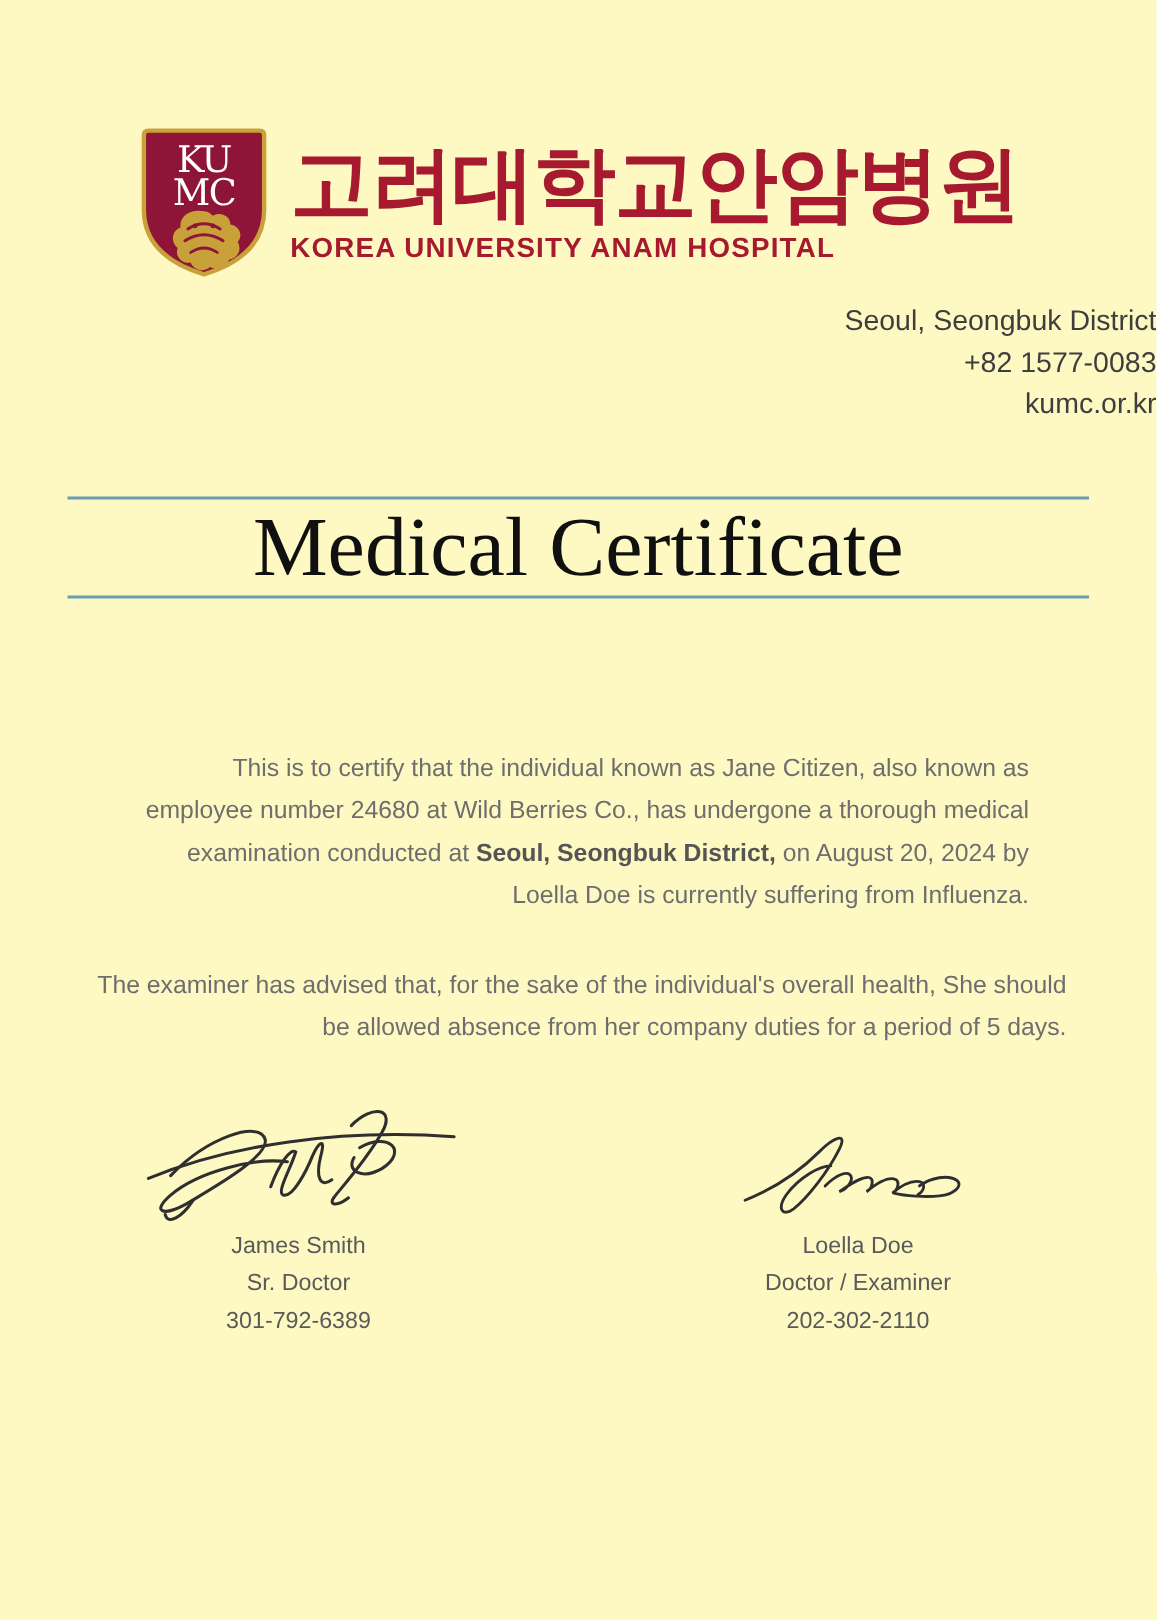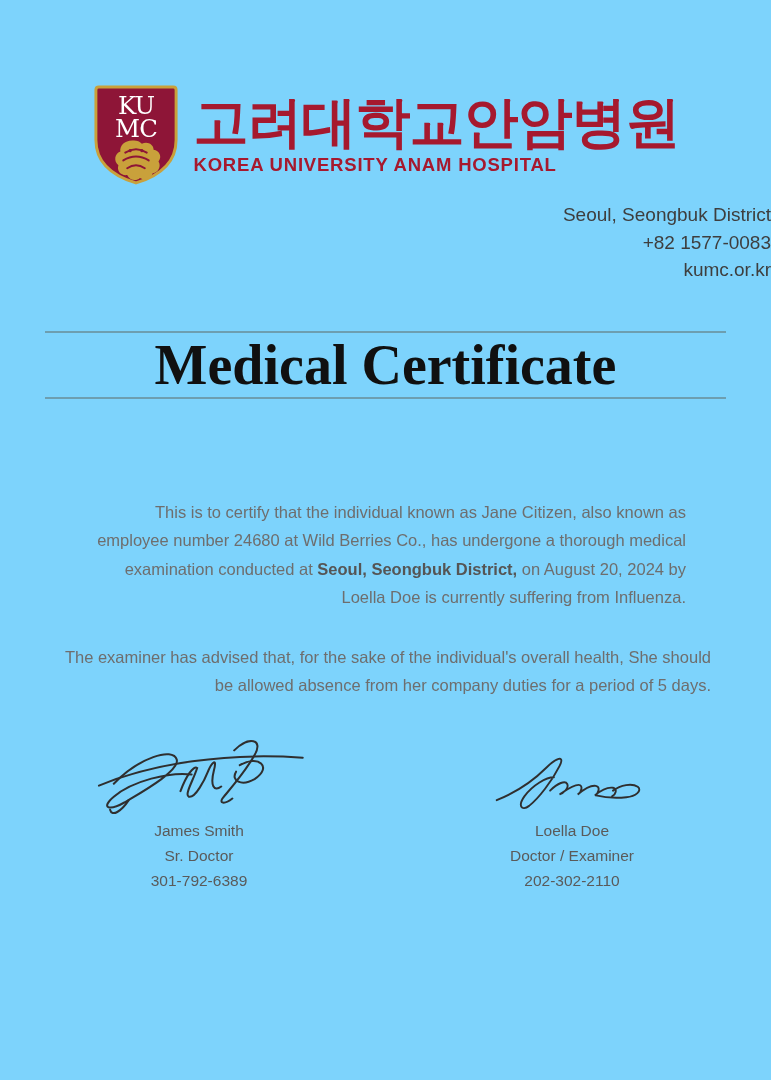--- a/index.html
+++ b/index.html
@@ -1,19 +1,19 @@
 <!DOCTYPE html>
 <html><head>
 <meta charset="utf-8">
 <style>
   html,body { margin:0; padding:0; background:#ffffff; }
   .page {
     position:relative;
     width:771px; height:1080px;
-    background:#7dd3fc;
+    background:#fef9c3;
     font-family:"Liberation Sans", sans-serif;
     overflow:hidden;
   }
 
   
   .brand {
     position:absolute; top:84px; left:0; right:0;
     display:flex; justify-content:center; align-items:center; gap:14px;
   }
   .shield-wrap { width:88px; height:102px; flex:0 0 auto; }
@@ -32,21 +32,21 @@
     position:absolute; top:201px; left:0; right:0;
     text-align:right; color:#3e3e3e;
     font-size:19px; line-height:27.5px;
   }
 
   
   .title-block { position:absolute; top:331px; left:45px; right:45px; text-align:center; }
   .rule { height:2px; background:#6d9eb0; border:none; margin:0; }
   .cert-title {
     font-family:"Liberation Serif", serif;
-    font-size:56px; font-weight:700; color:#101010;
+    font-size:56px; font-weight:400; color:#101010;
     margin:0; line-height:64px; letter-spacing:0px;
   }
 
   
   .para {
     position:absolute; left:85px; right:85px;
     text-align:right; color:#6e6e6e;
     font-size:16.5px; line-height:28.5px; font-weight:400;
   }
   .para-1 { top:481px; }

